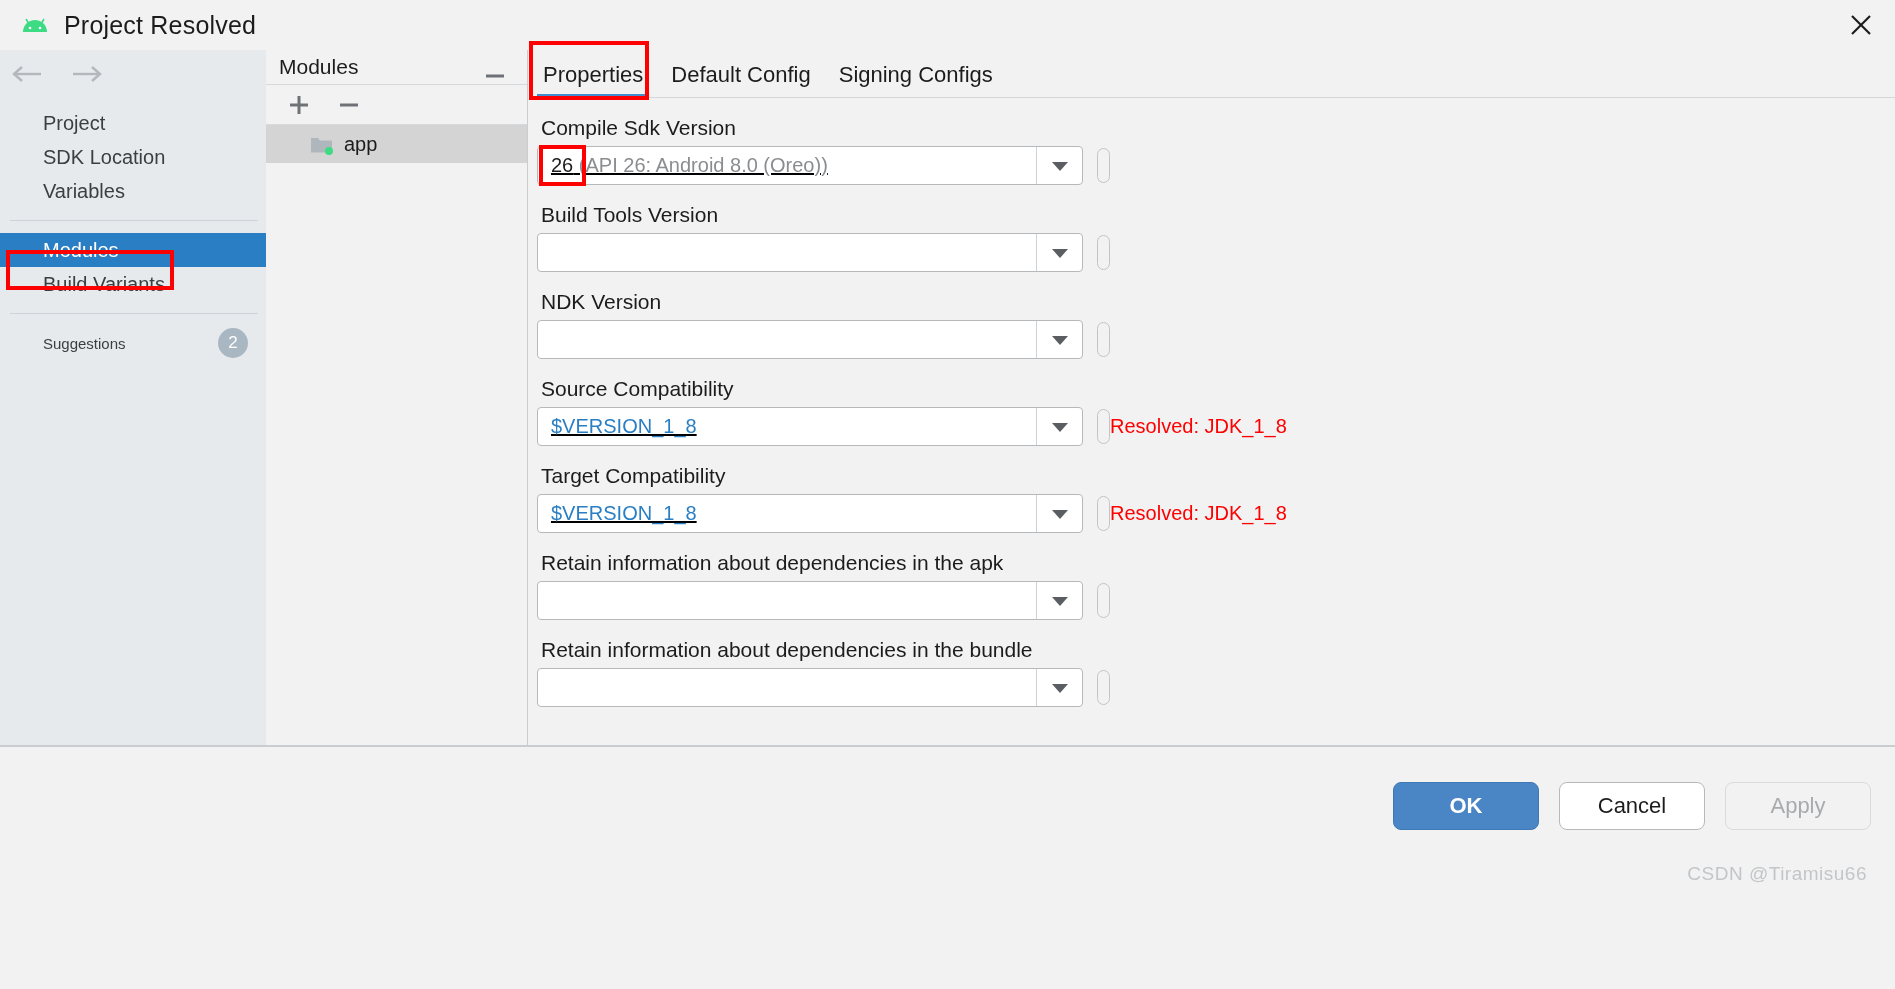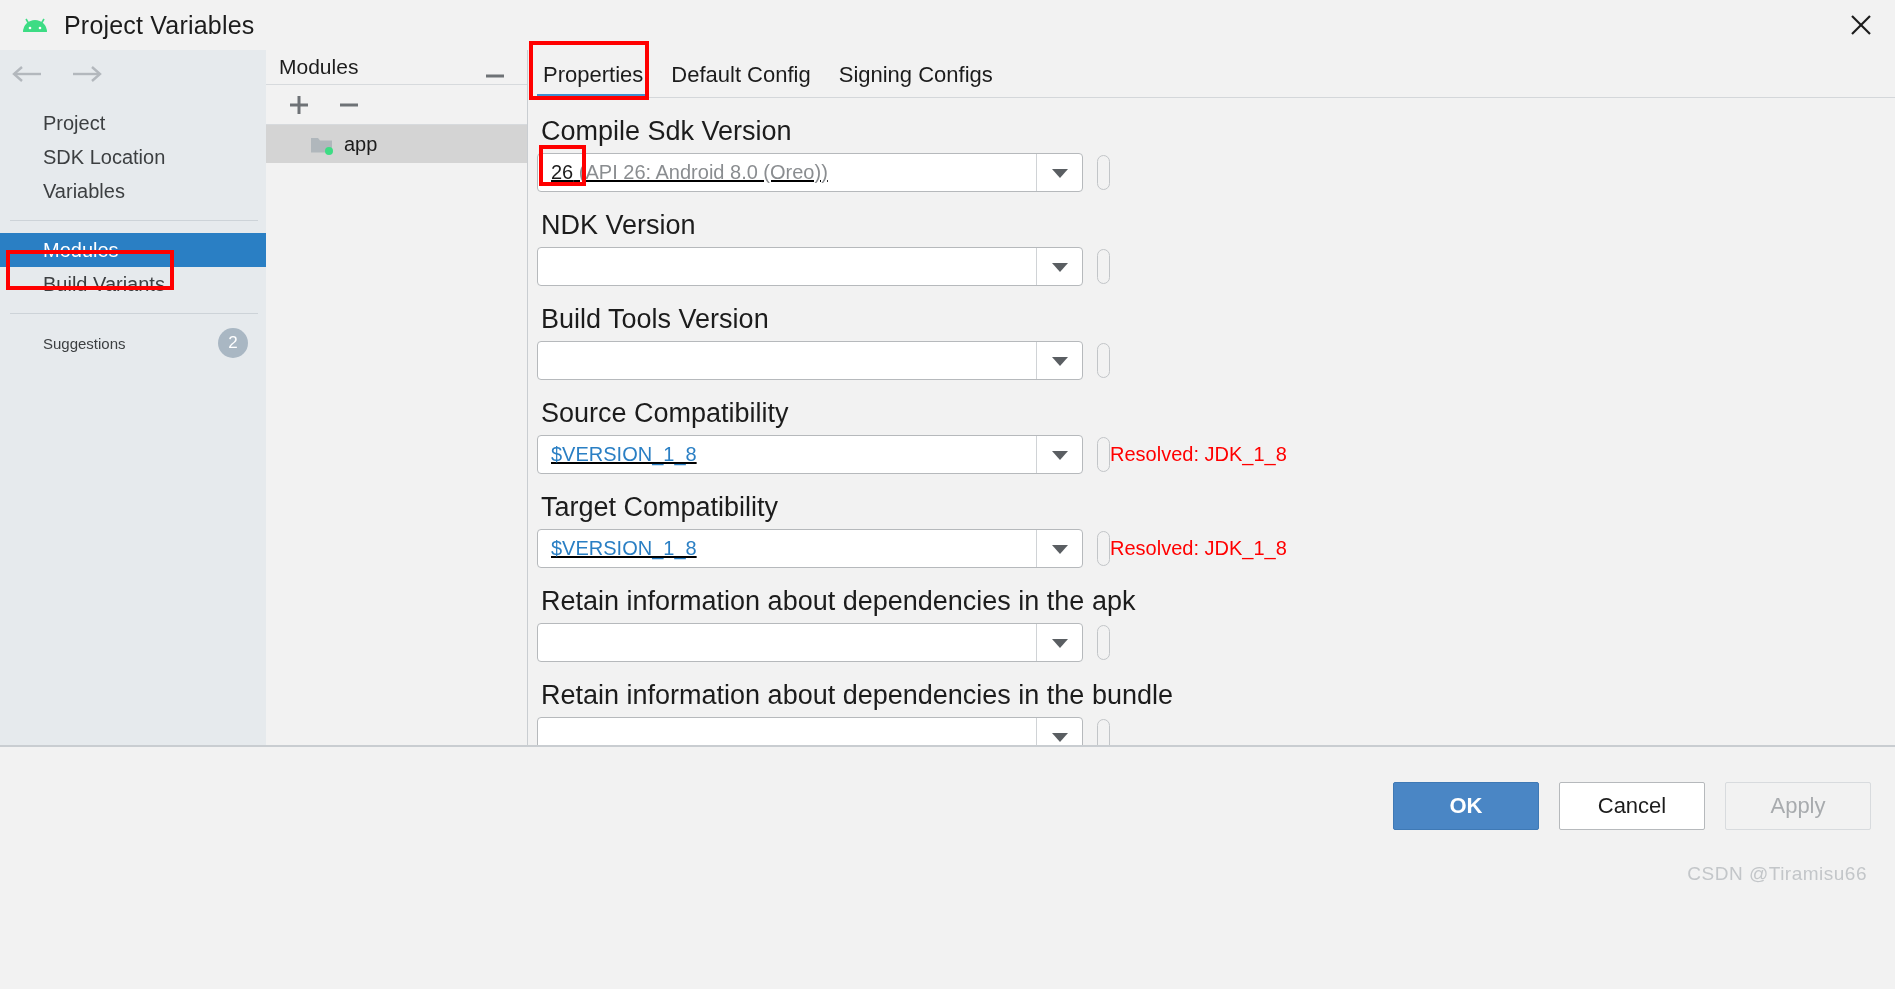--- a/index.html
+++ b/index.html
@@ -111,21 +111,21 @@
     position: absolute; left: -47px; top: 13px; width: 26px; height: 26px;
     display:flex; align-items:center; justify-content:center; cursor:pointer;
   }
   .anno-properties {
     position: absolute; left: 529px; top: 41px; width: 120px; height: 59px;
     border: 4px solid #ff0000; pointer-events: none;
   }
 
   .fields { padding: 18px 0 0 8px; }
   .field-label {
-    font-size: 27px; color: #1c1c1c; margin-bottom: 6px; margin-left: 4px;
+    font-size: 21px; color: #1c1c1c; margin-bottom: 6px; margin-left: 4px;
   }
   .field-row { display: flex; align-items: center; margin-bottom: 18px; }
   .combo {
     width: 546px; height: 39px; background: #ffffff;
     border: 1px solid #b6b9bc; border-radius: 4px;
     display: flex; align-items: center; position: relative; text-decoration: underline;
   }
   .combo .val {
     padding-left: 13px; font-size: 20px; color: #1c1c1c; white-space: nowrap; overflow: hidden;
   }
@@ -156,21 +156,21 @@
     border-top: 1px solid #c9cdd1;
   }
   .footer-sep {
     position: absolute; left: 0; top: 0; width: 1895px; height: 1px; background: #c9cdd1;
   }
   .btnrow {
     position: absolute; right: 24px; top: 36px;
     display: flex; align-items: center; gap: 20px;
   }
   .btn {
-    height: 48px; min-width: 146px; border-radius: 2px;
+    height: 48px; min-width: 146px; border-radius: 8px;
     display:flex; align-items:center; justify-content:center;
     font-size: 22px; cursor: pointer;
   }
   .btn.primary { background: #4a86c5; color: #ffffff; border: 1px solid #3f79b5; font-weight: bold; }
   .btn.normal { background: #ffffff; color: #1c1c1c; border: 1px solid #b6b9bc; }
   .btn.disabled { background: #f2f2f2; color: #a8abae; border: 1px solid #d8dbde; cursor: default; }
   .watermark {
     position: absolute; right: 28px; top: 93px;
     font-size: 19px; color: #c3c6c9; letter-spacing: .5px; margin-top: 24px;
   }
@@ -181,21 +181,21 @@
 <div class="titlebar">
   <div class="android-icon">
     <svg width="30" height="20" viewBox="0 0 30 20">
       <path d="M3 16 A12 12 0 0 1 27 16 Z" fill="#3ddc84"></path>
       <line x1="6" y1="3" x2="9" y2="8" stroke="#3ddc84" stroke-width="1.6"></line>
       <line x1="24" y1="3" x2="21" y2="8" stroke="#3ddc84" stroke-width="1.6"></line>
       <circle cx="10" cy="12" r="1.3" fill="#ffffff"></circle>
       <circle cx="20" cy="12" r="1.3" fill="#ffffff"></circle>
     </svg>
   </div>
-  <div class="title-text">Project Variables</div>
+  <div class="title-text">Project Resolved</div>
   <div class="close-btn">
     <svg width="26" height="26" viewBox="0 0 26 26">
       <line x1="4" y1="4" x2="22" y2="22" stroke="#1c1c1c" stroke-width="2.2"></line>
       <line x1="22" y1="4" x2="4" y2="22" stroke="#1c1c1c" stroke-width="2.2"></line>
     </svg>
   </div>
 </div>
 
 <div class="sidebar">
   <div class="navrow">
@@ -278,36 +278,36 @@
             <svg width="20" height="14" viewBox="0 0 20 14">
                 <polygon points="2,3 18,3 10,12" fill="#5a5e62"></polygon>
               </svg>
           </div>
         </div>
         <div class="pill"></div>
       </div>
     </div>
 
     <div>
+      <div class="field-label">Build Tools Version</div>
+      <div class="field-row">
+        <div class="combo">
+          <div class="val"></div>
+          <div class="arrowbox">
+            <svg width="20" height="14" viewBox="0 0 20 14">
+                <polygon points="2,3 18,3 10,12" fill="#5a5e62"></polygon>
+              </svg>
+          </div>
+        </div>
+        <div class="pill"></div>
+      </div>
+    </div>
+
+    <div>
       <div class="field-label">NDK Version</div>
-      <div class="field-row">
-        <div class="combo">
-          <div class="val"></div>
-          <div class="arrowbox">
-            <svg width="20" height="14" viewBox="0 0 20 14">
-                <polygon points="2,3 18,3 10,12" fill="#5a5e62"></polygon>
-              </svg>
-          </div>
-        </div>
-        <div class="pill"></div>
-      </div>
-    </div>
-
-    <div>
-      <div class="field-label">Build Tools Version</div>
       <div class="field-row">
         <div class="combo">
           <div class="val"></div>
           <div class="arrowbox">
             <svg width="20" height="14" viewBox="0 0 20 14">
                 <polygon points="2,3 18,3 10,12" fill="#5a5e62"></polygon>
               </svg>
           </div>
         </div>
         <div class="pill"></div>

